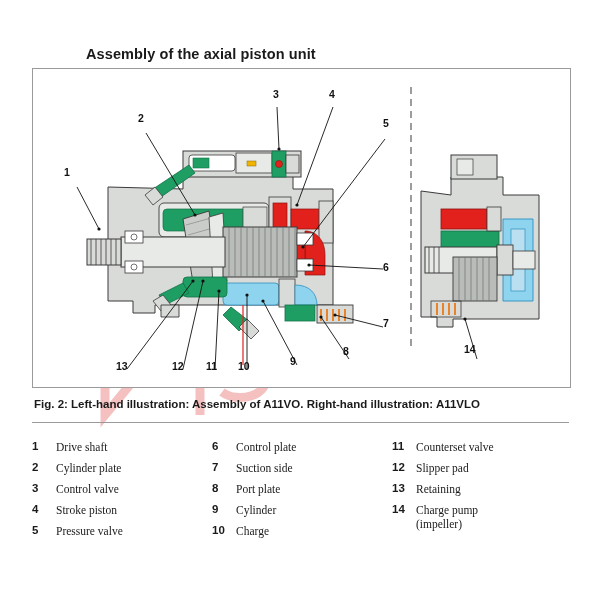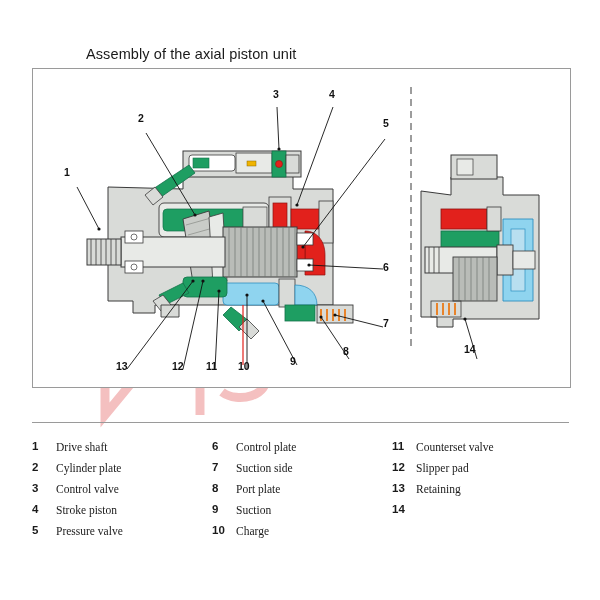--- a/index.html
+++ b/index.html
@@ -30,21 +30,21 @@
     left: 0; top: 0;
     width: 600px; height: 600px;
     z-index: 10;
   }
 
   #title {
     position: absolute;
     left: 86px;
     top: 46px;
     font-size: 14.5px;
-    font-weight: normal;
+    font-weight: bold;
     color: #1a1a1a;
     letter-spacing: 0.1px;
   }
 
   #figure-box {
     position: absolute;
     left: 32px;
     top: 68px;
     width: 537px;
     height: 318px;
@@ -337,20 +337,21 @@
   <div class="callout" style="left:383px; top:261px;">6</div>
   <div class="callout" style="left:383px; top:317px;">7</div>
   <div class="callout" style="left:343px; top:345px;">8</div>
   <div class="callout" style="left:290px; top:355px;">9</div>
   <div class="callout" style="left:238px; top:360px;">10</div>
   <div class="callout" style="left:206px; top:360px;">11</div>
   <div class="callout" style="left:172px; top:360px;">12</div>
   <div class="callout" style="left:116px; top:360px;">13</div>
   <div class="callout" style="left:464px; top:343px;">14</div>
 
+  <div id="caption">Fig. 2: Left-hand illustration: Assembly of A11VO. Right-hand illustration: A11VLO</div>
   <div id="rule"></div>
 
   <div id="legend">
 
     <div class="legend-col">
       <div class="legend-row">
         <span class="legend-num">1</span>
         <span class="legend-label">Drive shaft</span>
       </div>
       <div class="legend-row">
@@ -379,21 +380,21 @@
       <div class="legend-row">
         <span class="legend-num">7</span>
         <span class="legend-label">Suction side</span>
       </div>
       <div class="legend-row">
         <span class="legend-num">8</span>
         <span class="legend-label">Port plate</span>
       </div>
       <div class="legend-row">
         <span class="legend-num">9</span>
-        <span class="legend-label">Suction</span>
+        <span class="legend-label">Cylinder</span>
       </div>
       <div class="legend-row">
         <span class="legend-num">10</span>
         <span class="legend-label">Charge</span>
       </div>
     </div>
 
     <div class="legend-col">
       <div class="legend-row">
         <span class="legend-num">11</span>
@@ -402,17 +403,21 @@
       <div class="legend-row">
         <span class="legend-num">12</span>
         <span class="legend-label">Slipper pad</span>
       </div>
       <div class="legend-row">
         <span class="legend-num">13</span>
         <span class="legend-label">Retaining</span>
       </div>
       <div class="legend-row">
         <span class="legend-num">14</span>
+        <span class="legend-label">
+          <span>Charge pump</span>
+          <span class="legend-sub">(impeller)</span>
+        </span>
       </div>
     </div>
 
   </div>
 </div>
 
 </body></html>

